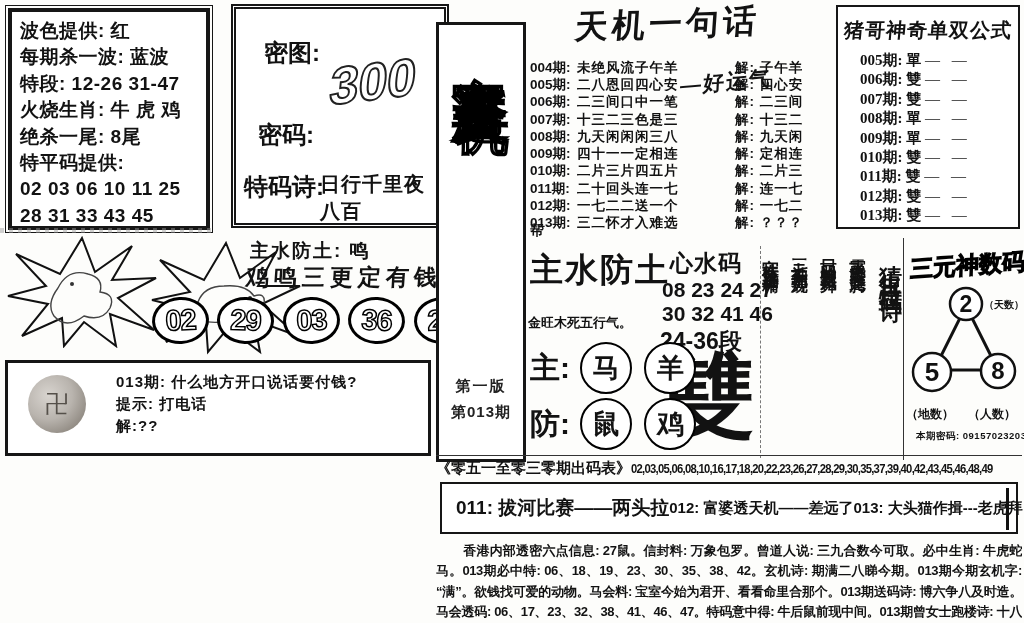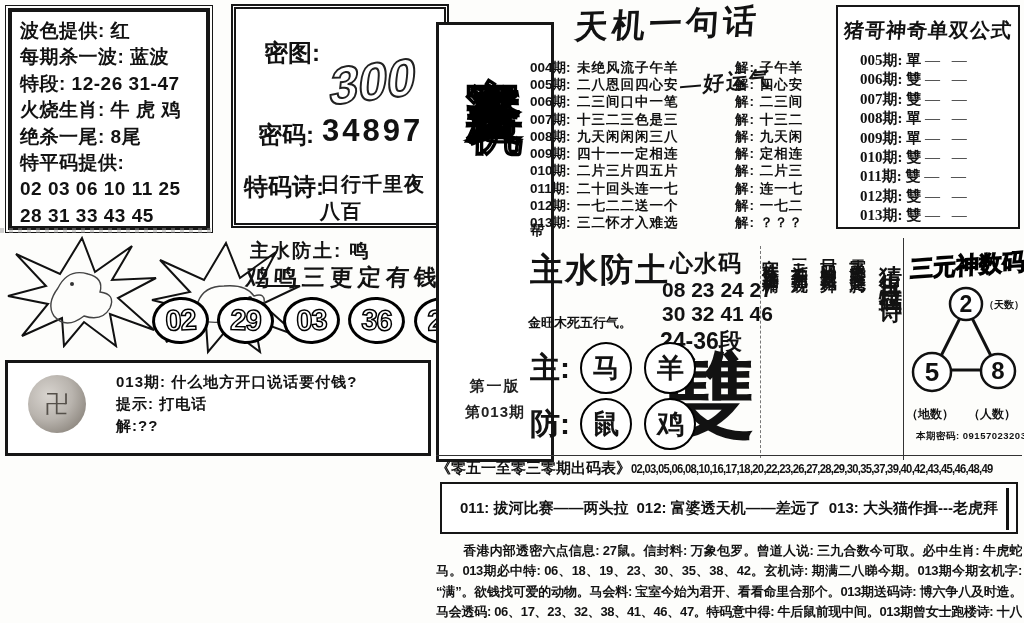--- a/index.html
+++ b/index.html
@@ -58,21 +58,20 @@
   </div>
 
   <div class="abs dbox2" style="left:231px;top:4px;width:208px;height:214px;">
     <div class="abs b" style="left:28px;top:28px;font-size:24px;">密图:</div>
     <svg class="abs" style="left:74px;top:36px;transform:rotate(-7deg);" width="132" height="70" viewBox="0 0 132 70">
       <g transform="skewX(-13)">
         <text x="28" y="54" font-size="52" font-weight="bold" fill="none" stroke="#222" stroke-width="2">300</text>
       </g>
     </svg>
     <div class="abs b" style="left:22px;top:110px;font-size:24px;">密码:</div>
-    <div class="abs b" style="left:86px;top:104px;font-size:31px;letter-spacing:3px;">34897</div>
     <div class="abs b" style="left:8px;top:162px;font-size:24px;">特码诗:</div>
     <div class="abs b" style="left:84px;top:162px;font-size:20px;letter-spacing:1px;">日行千里夜八百</div>
   </div>
 
   <div class="abs bleed" style="left:0;top:228px;width:215px;"></div>
 
   <svg class="abs" style="left:6px;top:236px;" width="152" height="112" viewBox="0 0 152 112">
     <polygon points="76,2 89,36 126,10 106,44 150,42 112,62 148,94 104,78 110,110 78,86 58,110 56,82 16,100 42,68 2,60 40,50 10,18 54,38" fill="none" stroke="#111" stroke-width="2"></polygon>
     <path d="M52,52 q10,-20 30,-14 q16,4 12,18 q16,2 10,16 q-8,14 -26,8 q-18,14 -30,0 q-8,-12 4,-28" fill="none" stroke="#444" stroke-width="1.4"></path>
     <circle cx="66" cy="48" r="2" fill="#333"></circle>
@@ -106,21 +105,21 @@
 
   <div class="abs sbox" style="left:5px;top:360px;width:420px;height:90px;">
     <div class="stamp abs" style="left:20px;top:12px;">
       <span>卍</span>
     </div>
     <div class="abs b" style="left:108px;top:10px;font-size:15px;letter-spacing:1px;">013期: 什么地方开口说话要付钱?</div>
     <div class="abs b" style="left:108px;top:32px;font-size:15px;letter-spacing:1px;">提示: 打电话</div>
     <div class="abs b" style="left:108px;top:54px;font-size:15px;letter-spacing:1px;">解:??</div>
   </div>
 
-  <div class="abs sbox" style="left:436px;top:22px;width:84px;height:434px;padding-left:28px;">
+  <div class="abs sbox" style="left:436px;top:22px;width:84px;height:434px;">
     <div class="abs vcol hollow xb" style="left:50%;top:6px;transform:translateX(-50%);font-size:56px;line-height:1;letter-spacing:6px;font-family:'Liberation Serif',serif;">富婆透天机</div>
     <div class="abs b" style="left:0;top:352px;width:100%;text-align:center;font-size:15px;color:#222;letter-spacing:2px;">第一版</div>
     <div class="abs b" style="left:0;top:378px;width:100%;text-align:center;font-size:15px;color:#222;letter-spacing:1px;">第013期</div>
   </div>
 
   <div class="abs xb" style="left:575px;top:2px;font-size:33px;letter-spacing:4px;transform:rotate(-2deg) skewX(-6deg);">天机一句话</div>
   <div class="abs b" style="left:680px;top:68px;font-size:21px;transform:rotate(-5deg) skewX(-8deg);letter-spacing:2px;">—好运气</div>
 
   <div class="abs" style="left:530px;top:59px;">
     <div class="trow">
@@ -244,21 +243,21 @@
     <div class="abs b" style="left:2px;top:168px;font-size:12px;white-space:nowrap;">（地数）</div>
     <div class="abs b" style="left:64px;top:168px;font-size:12px;white-space:nowrap;">（人数）</div>
     <div class="abs b" style="left:12px;top:192px;font-size:9.5px;white-space:nowrap;letter-spacing:0.5px;">本期密码: 091570232033</div>
   </div>
 
   <div class="abs" style="left:436px;top:455px;width:586px;border-top:1.5px solid #333;padding-top:3px;white-space:nowrap;overflow:hidden;">
     <span class="b" style="font-size:15px;">《零五一至零三零期出码表》</span><span class="b" style="font-size:12.5px;letter-spacing:-0.8px;display:inline-block;transform:scaleX(0.9);transform-origin:left center;">02,03,05,06,08,10,16,17,18,20,22,23,26,27,28,29,30,35,37,39,40,42,43,45,46,48,49</span>
   </div>
 
   <div class="abs tbox" style="left:440px;top:482px;width:546px;height:48px;display:flex;align-items:center;justify-content:space-around;padding:0 14px;">
-    <span class="b" style="font-size:15px;white-space:nowrap;">011: 拔河比赛——两头拉</span>
+    <span class="b" style="font-size:19px;white-space:nowrap;">011: 拔河比赛——两头拉</span>
     <span class="b" style="font-size:15px;white-space:nowrap;">012: 富婆透天机——差远了</span>
     <span class="b" style="font-size:15px;white-space:nowrap;">013: 大头猫作揖---老虎拜</span>
   </div>
   <div class="abs" style="left:1006px;top:488px;width:3px;height:42px;background:#111;"></div>
 
   <div class="abs" style="left:436px;top:541px;width:586px;height:80px;font-size:13px;font-weight:600;line-height:20.3px;letter-spacing:-0.4px;text-align:justify;text-indent:2.1em;overflow:hidden;">香港内部透密六点信息: 27鼠。信封料: 万象包罗。曾道人说: 三九合数今可取。必中生肖: 牛虎蛇马。013期必中特: 06、18、19、23、30、35、38、42。玄机诗: 期满二八睇今期。013期今期玄机字: “满”。欲钱找可爱的动物。马会料: 宝室今始为君开、看看命里合那个。013期送码诗: 博六争八及时造。马会透码: 06、17、23、32、38、41、46、47。特码意中得: 牛后鼠前现中间。013期曾女士跑楼诗: 十八楼到二十三楼后转到四十放楼拿。17狗+20羊=? 特码料: 33马。</div>
 
 </div>
 
 </body></html>

